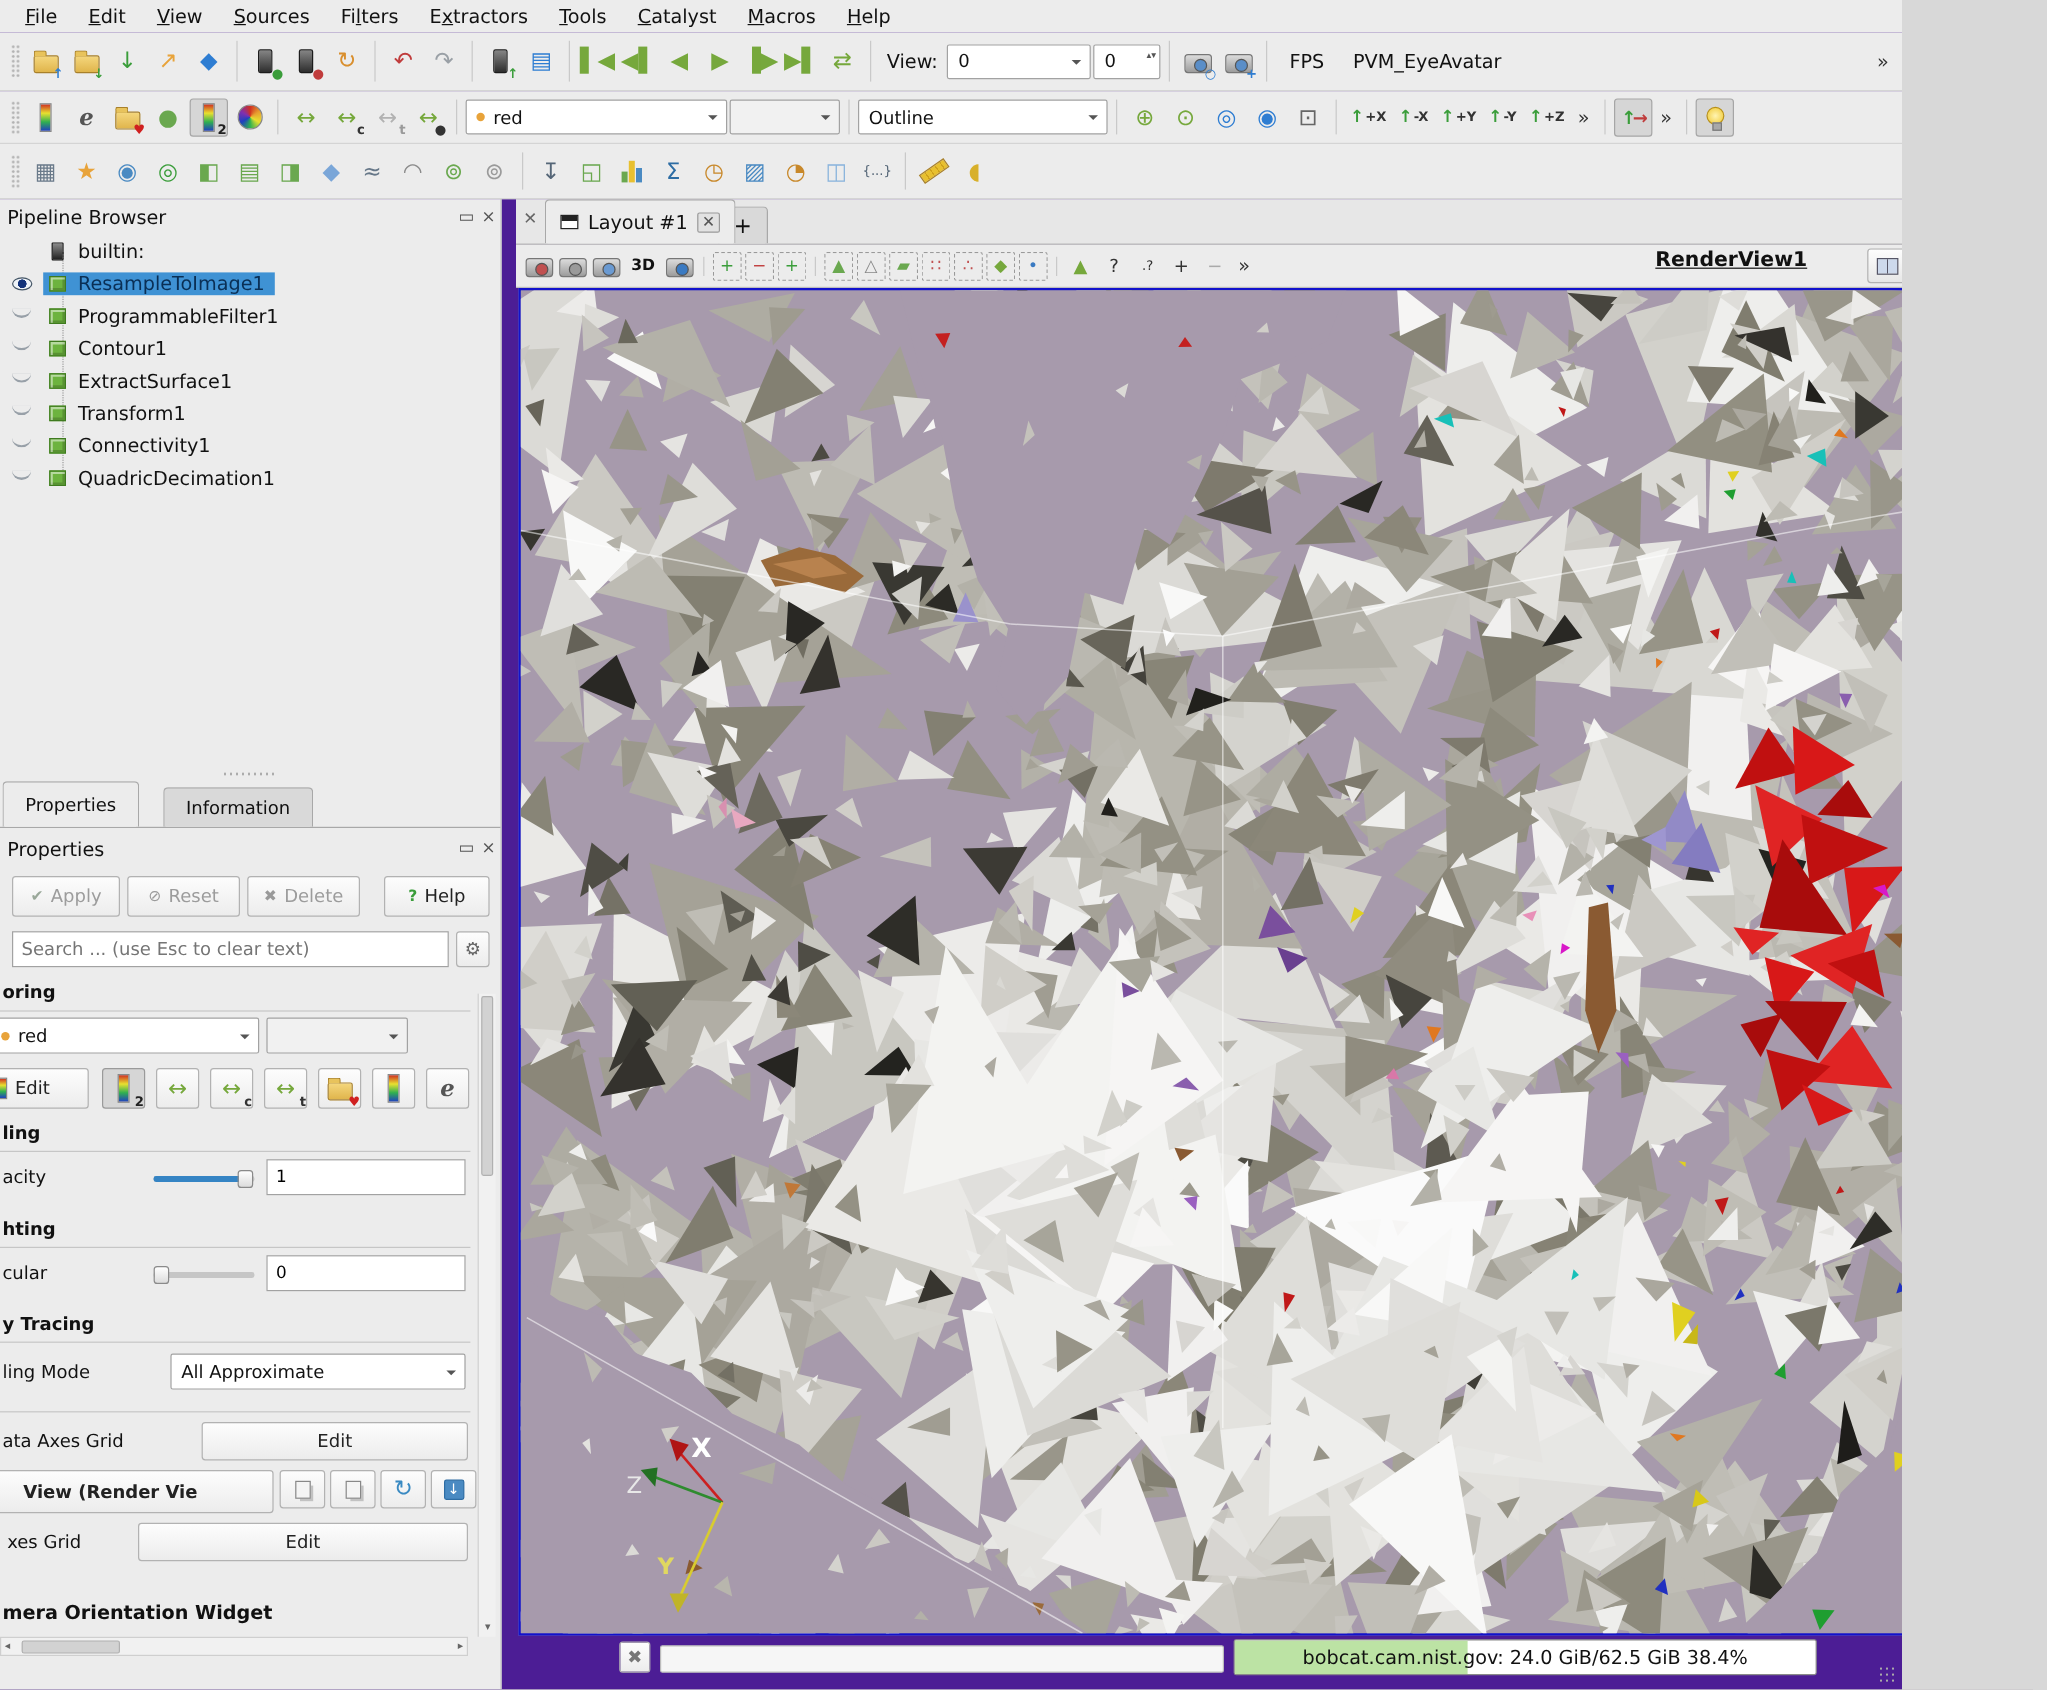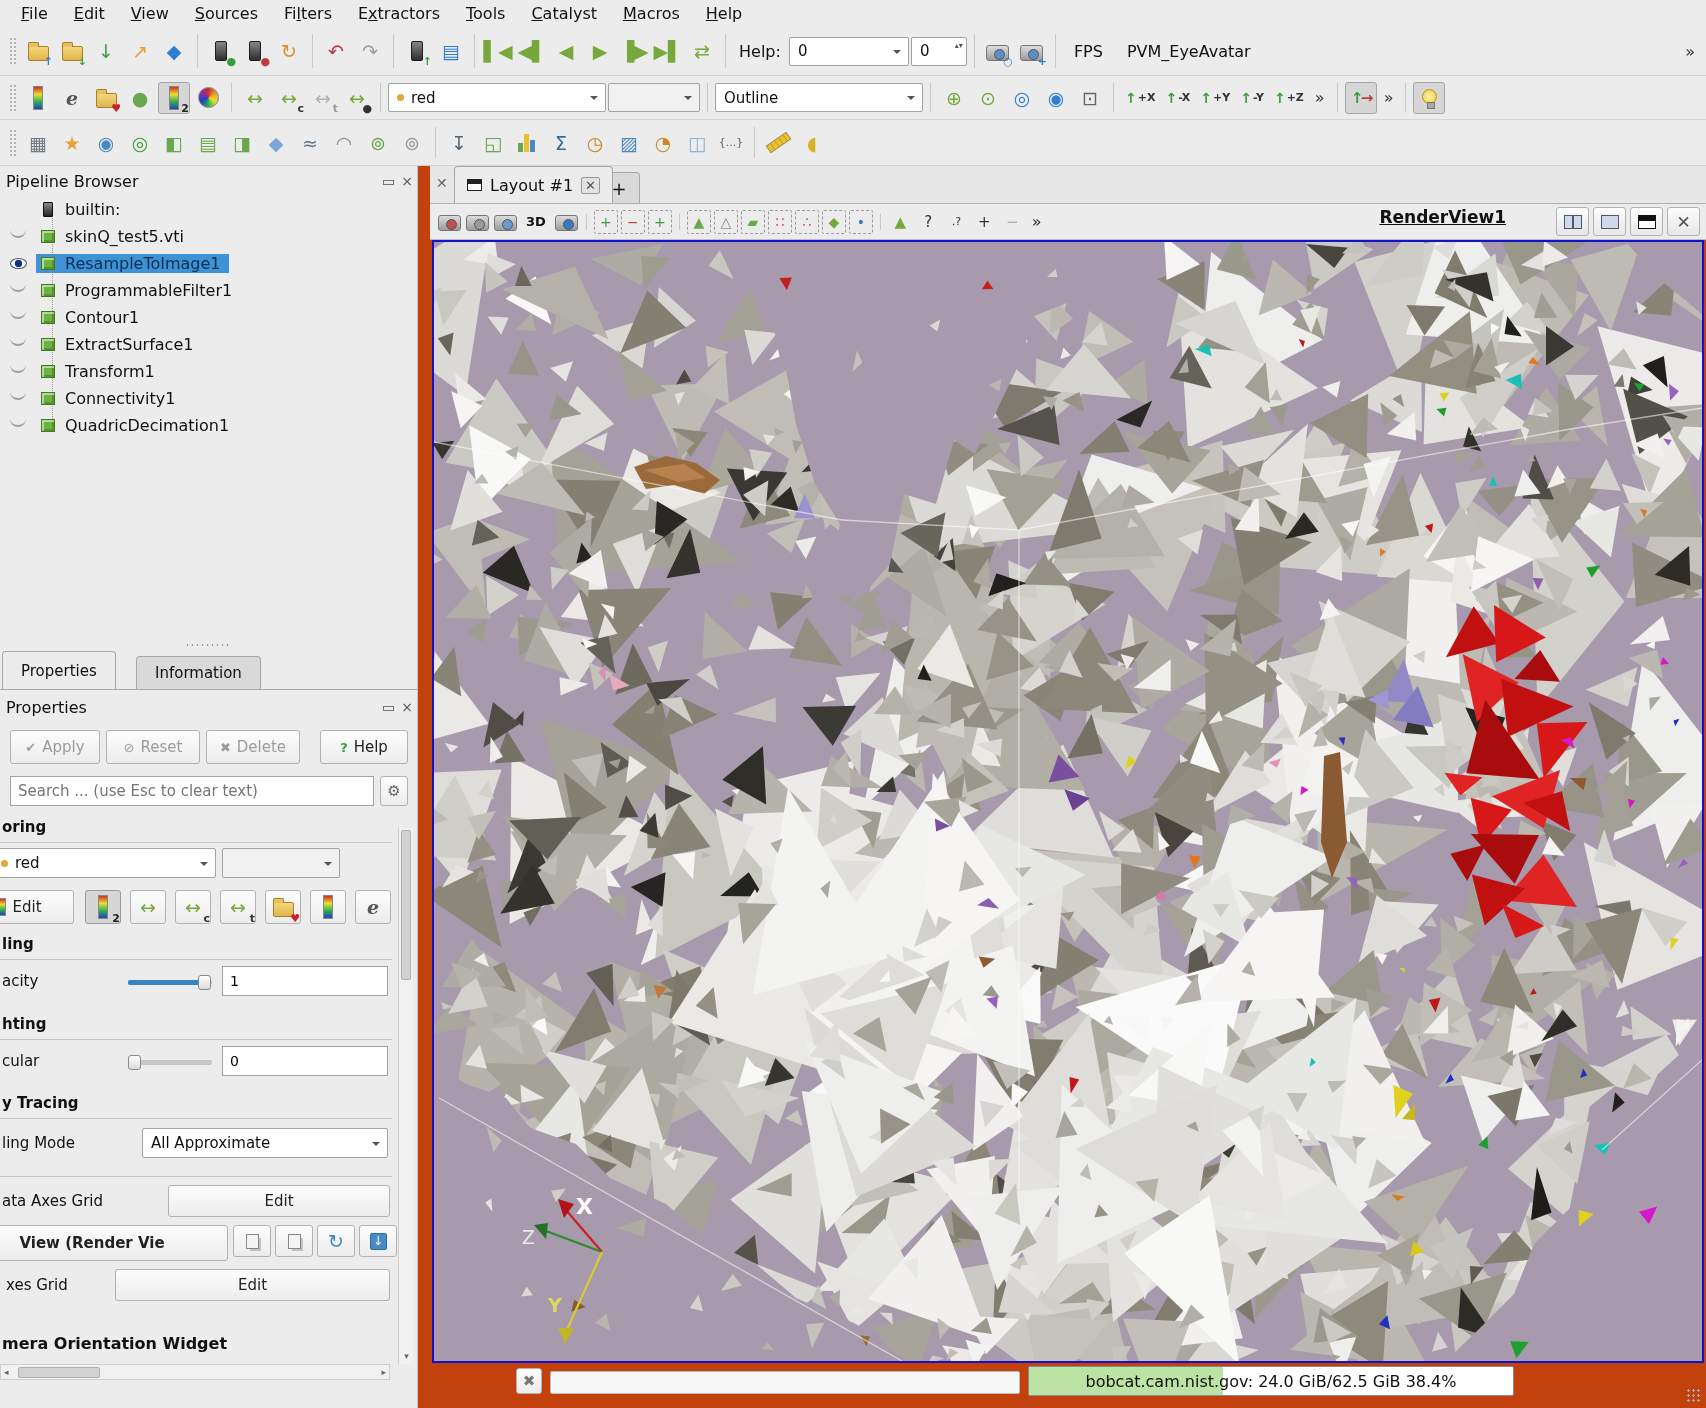--- a/index.html
+++ b/index.html
@@ -1,17 +1,17 @@
 <!DOCTYPE html>
 <html><head>
 <meta charset="utf-8">
 <style>
   *{box-sizing:border-box;margin:0;padding:0}
   html,body{background:#d8d8d8}
-  .app{position:relative;width:1706px;height:1408px;background:#c2410c;font-family:"DejaVu Sans",sans-serif;color:#111;overflow:hidden}
+  .app{position:relative;width:1585px;height:1408px;background:#4c1d95;font-family:"DejaVu Sans",sans-serif;color:#111;overflow:hidden}
   
   #menubar{display:flex;align-items:center;height:27px;padding-left:10px;gap:4px;background:#ececec;font-size:16px}
   .mitem{padding:2px 11px;cursor:default}
   .mitem u{text-decoration:underline}
   
   .tbrow{display:flex;align-items:center;gap:2px;padding:0 6px;background:#ececec;border-bottom:1px solid #d4d4d4;position:relative}
   #tb1{height:49px}#tb2{height:44px}#tb3{height:46px}
   .tgrip{width:8px;height:28px;margin:0 3px;background-image:radial-gradient(#b2b2b2 1px,transparent 1.2px);background-size:4px 4px}
   .tsep{width:1px;align-self:stretch;margin:7px 5px;background:#c9c9c9}
   .spring{flex:1}
@@ -206,21 +206,21 @@
       <div class="tbtn">
         <span class="g" style="color: rgb(118, 168, 60);">▐▶</span>
       </div>
       <div class="tbtn">
         <span class="g" style="color: rgb(118, 168, 60);">▶▌</span>
       </div>
       <div class="tbtn">
         <span class="g" style="color: rgb(118, 168, 60);">⇄</span>
       </div>
       <span class="tsep"></span>
-      <span class="tlab">Help:</span>
+      <span class="tlab">View:</span>
       <div class="combo" style="width: 120px;">
         <span>0</span>
       </div>
       <div class="spin" style="width: 56px;">
         <span>0</span>
         <span class="arr">▴▾</span>
       </div>
       <span class="tsep"></span>
       <div class="tbtn">
         <span class="gi-cam" style="--lens: #5a8ec8;"></span>
@@ -427,31 +427,20 @@
 
       <div id="ptree">
         <div class="treeline"></div>
       <div class="trow">
             <span class="teye"></span>
             <span class="twrap">
               <span class="ticon">
                 <span class="srv"></span>
               </span>
               <span>builtin:</span>
-            </span>
-          </div>
-          <div class="trow">
-            <span class="teye">
-              <span class="eyec"></span>
-            </span>
-            <span class="twrap">
-              <span class="ticon">
-                <span class="cube"></span>
-              </span>
-              <span>skinQ_test5.vti</span>
             </span>
           </div>
           <div class="trow">
             <span class="teye">
               <span class="eyeo"></span>
             </span>
             <span class="tsel">
               <span class="ticon">
                 <span class="cube"></span>
               </span>

